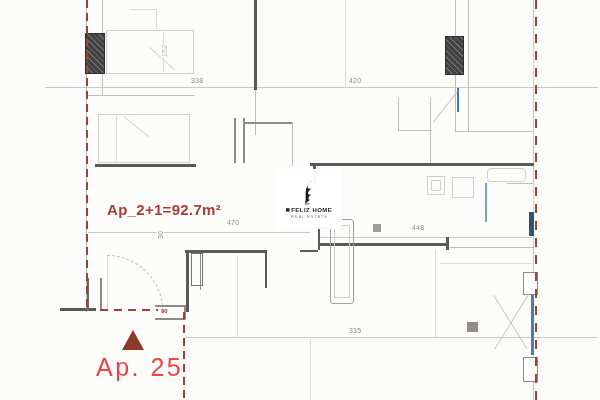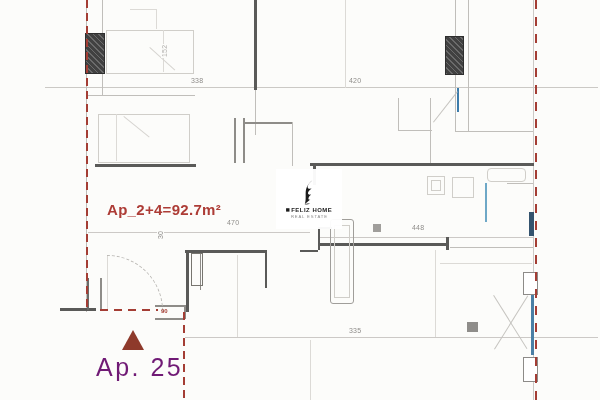--- a/index.html
+++ b/index.html
@@ -33,21 +33,21 @@
   .arc{
     position:absolute;border:1.3px dashed #bcbab6;border-left:none;border-bottom:none;
     border-radius:0 100% 0 0;
   }
   .area-label{
     position:absolute;left:107px;top:201px;
     font-size:15px;font-weight:bold;color:#ad3c36;letter-spacing:.3px;white-space:nowrap;
   }
   .unit-label{
     position:absolute;left:96px;top:353px;
-    font-size:25px;color:#701a75;letter-spacing:2.5px;white-space:nowrap;
+    font-size:25px;color:#ef4444;letter-spacing:2.5px;white-space:nowrap;
   }
   .tri{
     position:absolute;left:122px;top:330px;width:0;height:0;
     border-left:11px solid transparent;border-right:11px solid transparent;
     border-bottom:20px solid #8e3a2b;
   }
   .wm{
     position:absolute;left:276px;top:169px;width:66px;height:60px;
     background:rgba(255,255,255,.96);display:flex;flex-direction:column;
     align-items:center;justify-content:center;gap:1px;
@@ -153,21 +153,21 @@
   <div class="redtag" style="left:161px;top:308px;">90</div>
 
   <div class="dim" style="left:190px;top:77px;">338</div>
   <div class="dim" style="left:348px;top:77px;">420</div>
   <div class="dim" style="left:226px;top:219px;font-size:7px;">470</div>
   <div class="dim rot" style="left:157px;top:240px;">30</div>
   <div class="dim" style="left:411px;top:224px;">448</div>
   <div class="dim" style="left:348px;top:327px;">335</div>
   <div class="dim rot faint" style="left:161px;top:58px;">152</div>
 
-  <div class="area-label">Ap_2+4=92.7m²</div>
+  <div class="area-label">Ap_2+1=92.7m²</div>
   <div class="tri"></div>
   <div class="unit-label">Ap. 25</div>
 
   <div class="wm">
     <svg width="22" height="26" viewBox="0 0 26 30" aria-hidden="true">
       <path d="M17,1 C10,7 9.5,12 16,11 C10.5,15 10.5,19 15.5,18 C11.5,21 11.5,25 14.5,24 C11.5,27 9.5,28 8,29.5 C10.5,22 7.5,15 10.5,9 C12.5,5 14.5,3 17,1 Z" fill="#1a1a1a"></path>
       <path d="M8,29.5 C9.5,28.8 12,28.2 14.5,28.6 C12,29.6 10,30 8,29.5 Z" fill="#1a1a1a"></path>
     </svg>
     <div class="wm-brand">
       <span class="wm-sq"></span>

